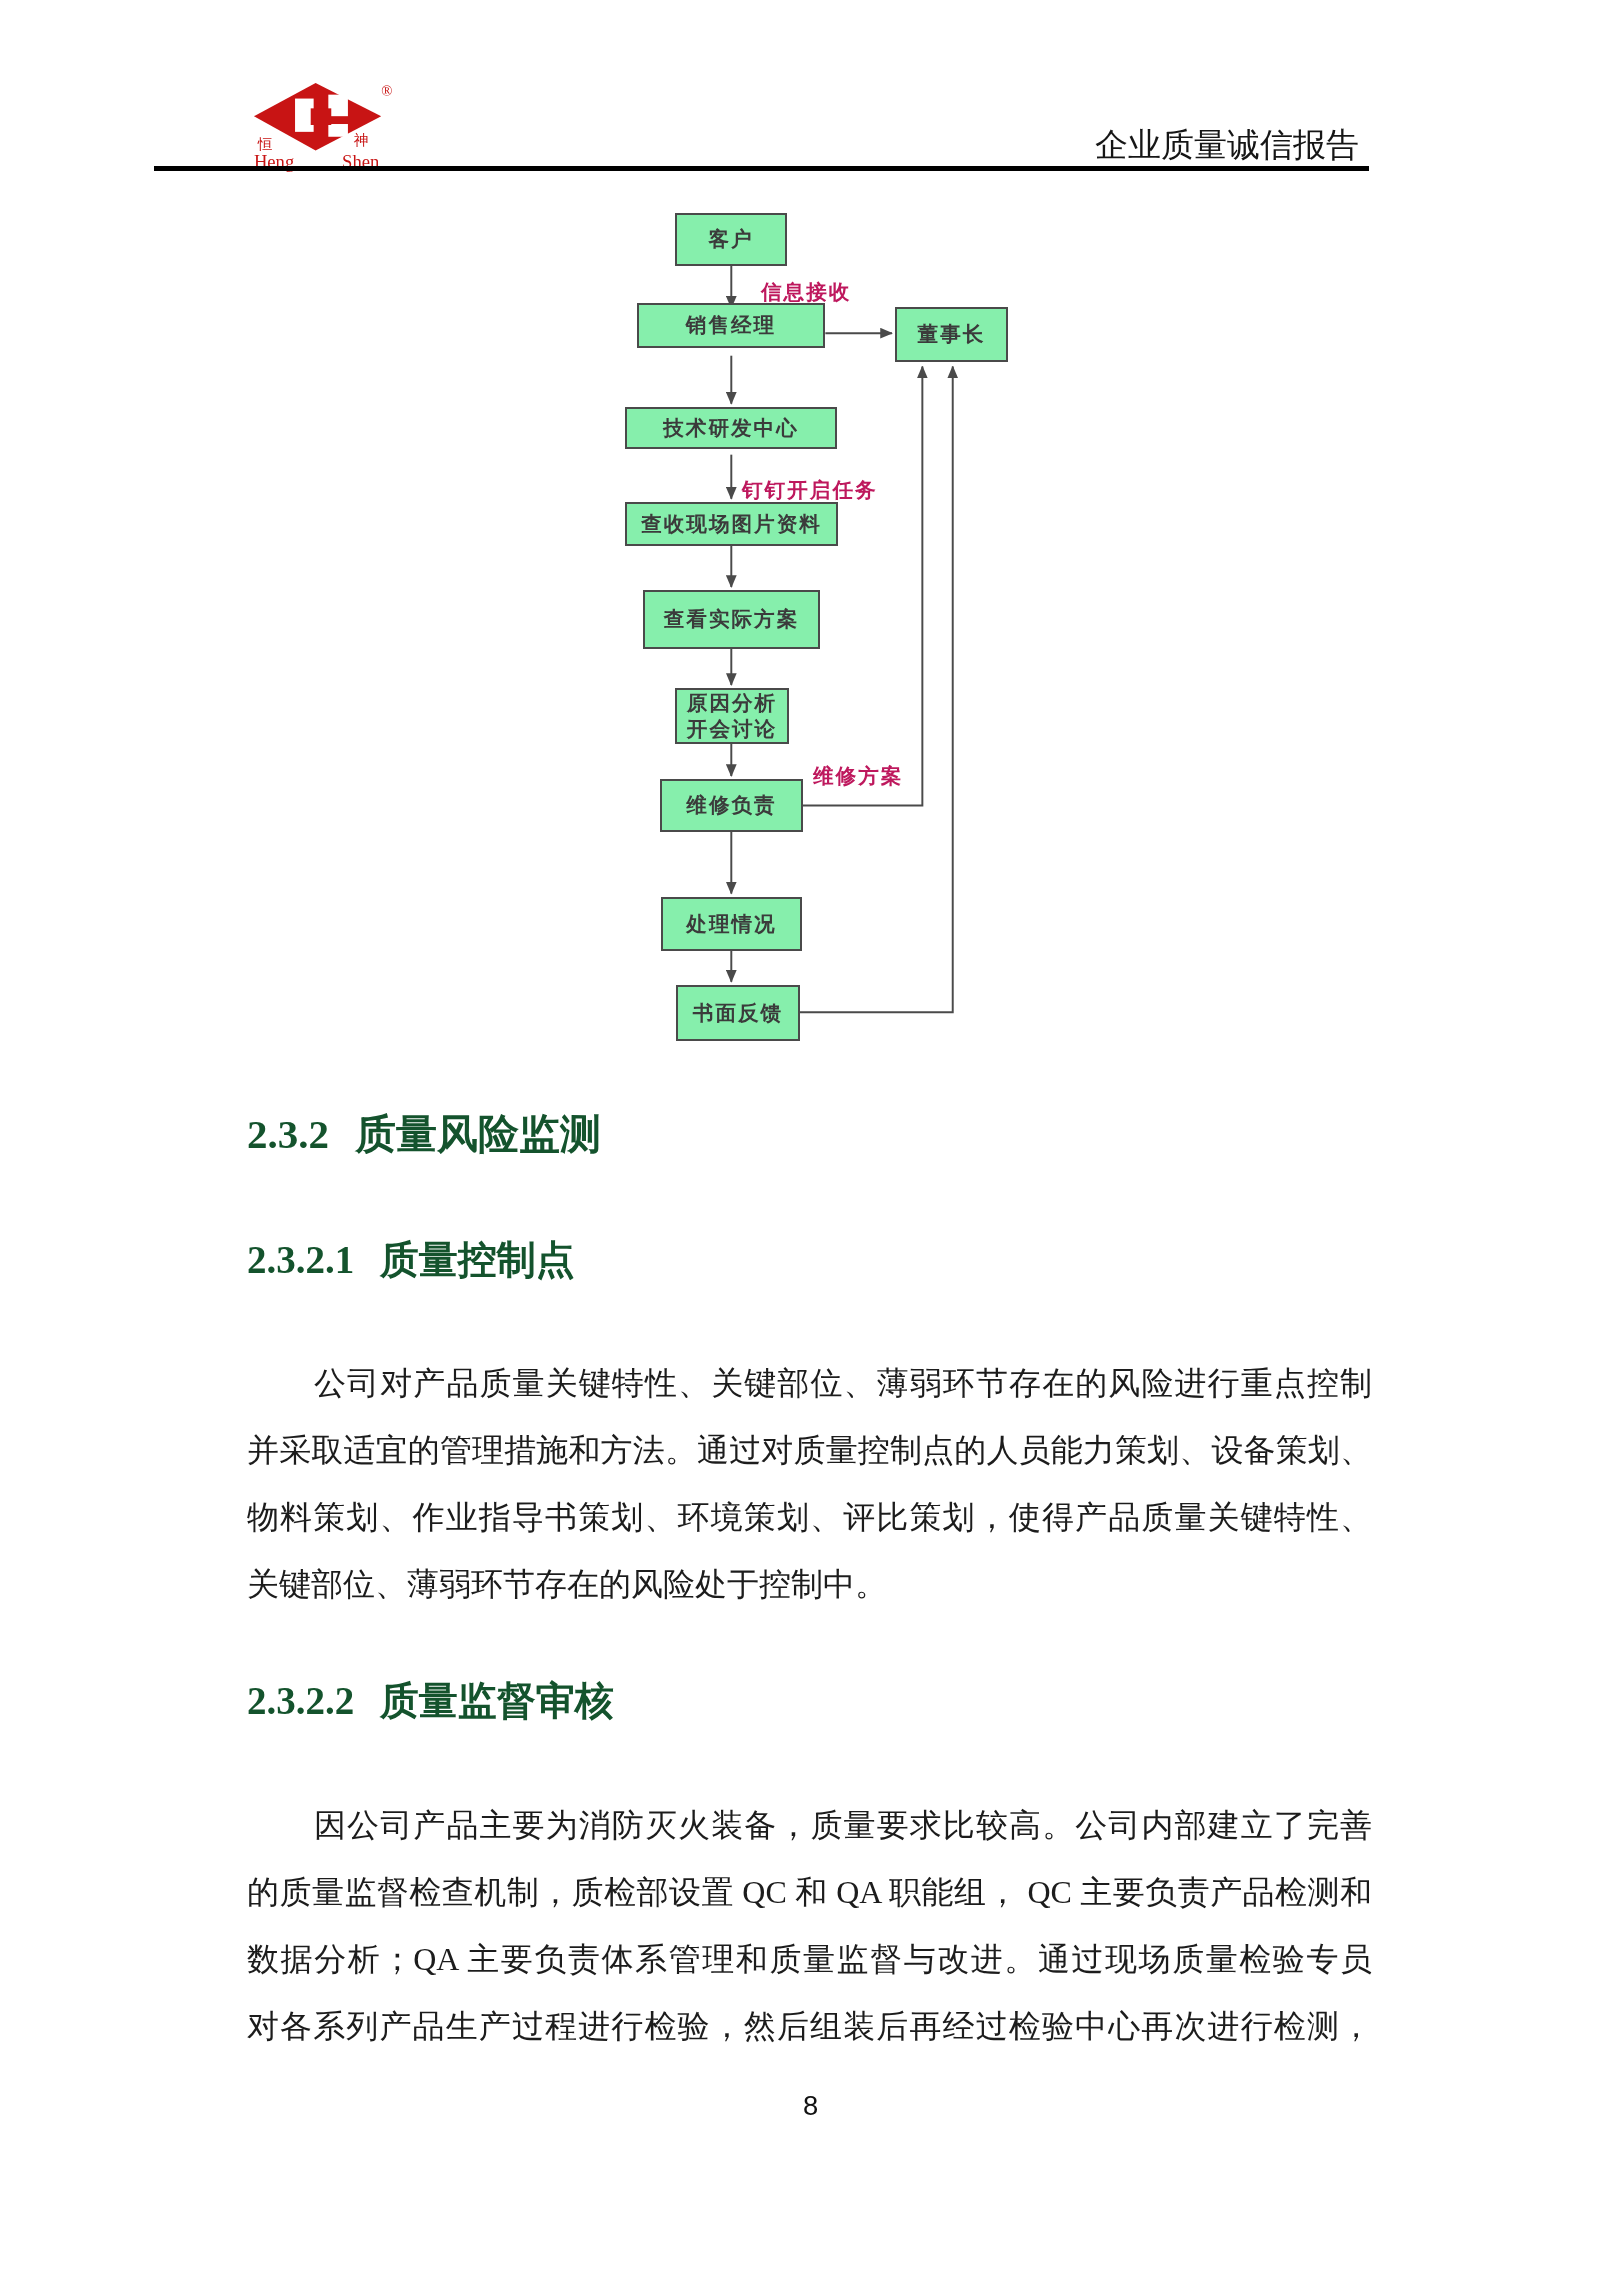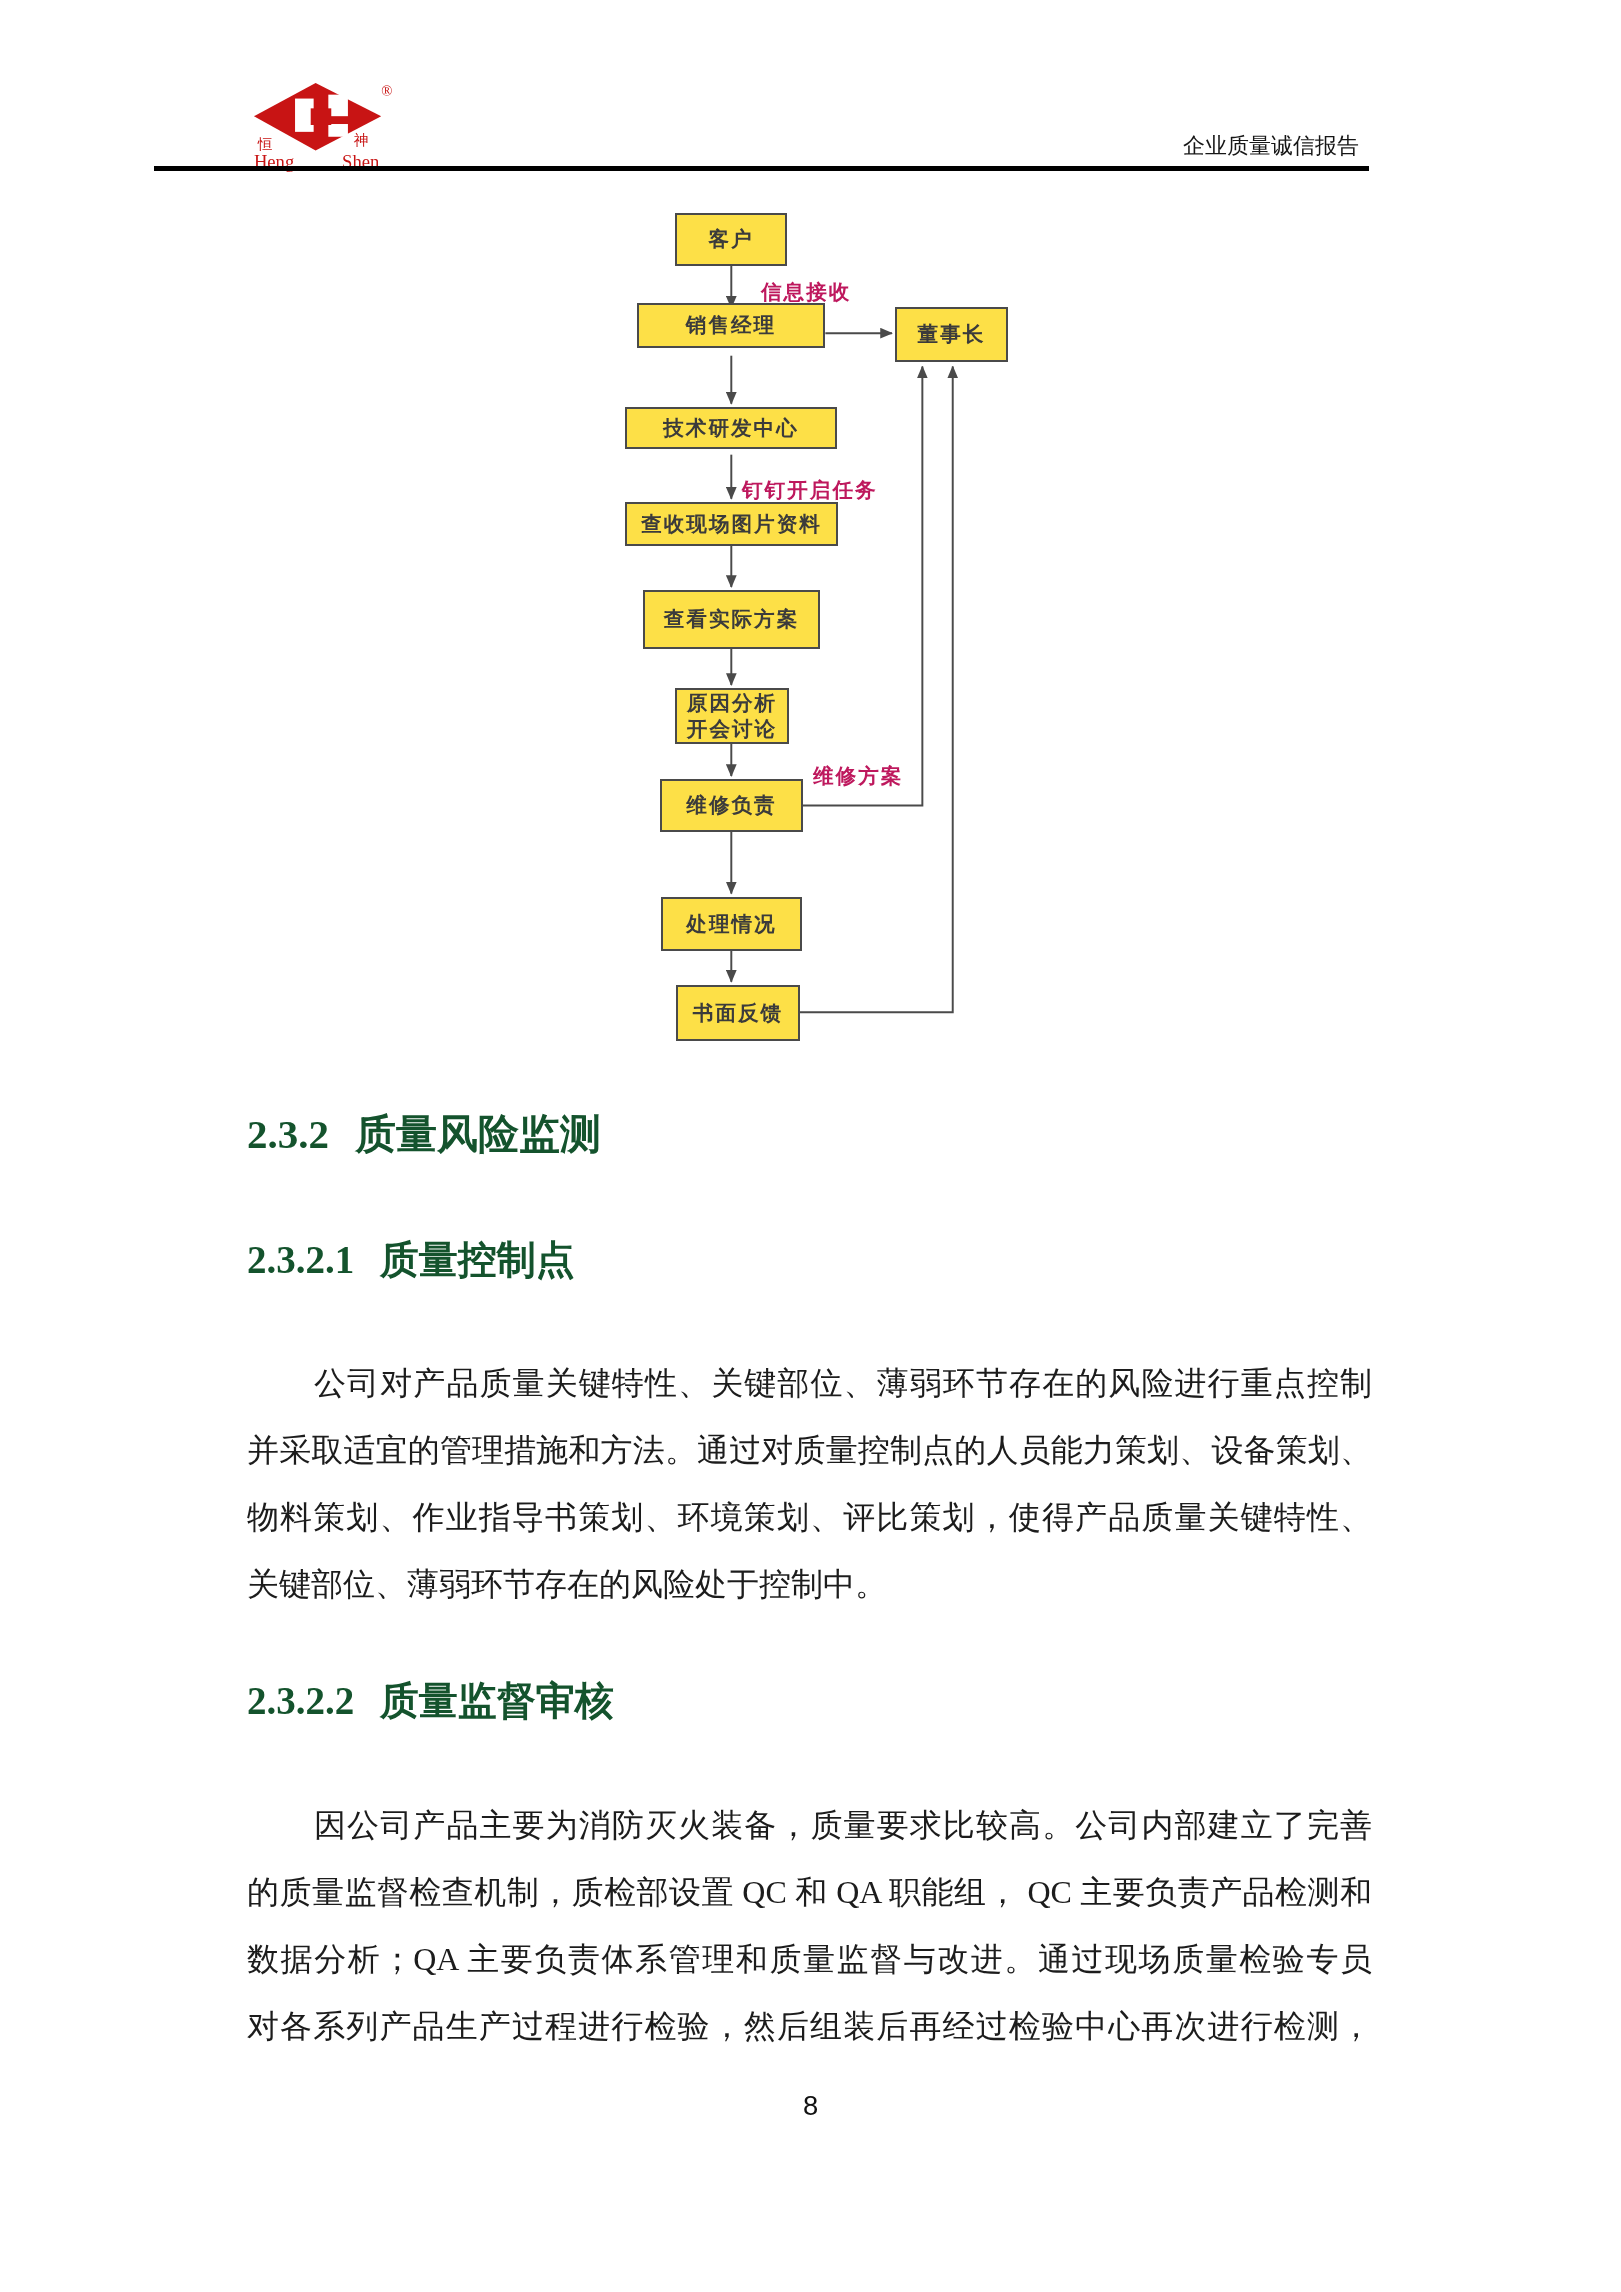--- a/index.html
+++ b/index.html
@@ -9,34 +9,34 @@
     background:#ffffff;
     margin:0 auto;
     overflow:hidden;
     font-family:"Liberation Serif","DejaVu Serif",serif;
     color:#1c1c1c;
   }
   
   .logo{position:absolute;left:248px;top:78px;width:145px;height:94px;}
   .header-title{
     position:absolute;top:127px;right:262px;
-    font-size:22px;line-height:37px;color:#161616;
+    font-size:33px;line-height:37px;color:#161616;
     font-family:"Liberation Serif","DejaVu Serif",serif;
     white-space:pre;
   }
   .header-rule{
     position:absolute;left:154px;top:166px;width:1215px;height:4.9px;
     background:#000;
   }
   
   .flowchart{position:absolute;left:588px;top:196px;width:461px;height:872px;}
   .fc-arrows{position:absolute;left:0;top:0;width:461px;height:872px;}
   .fc-node{
     position:absolute;box-sizing:border-box;
-    border:2px solid #4a4a4a;background:#fde047;
+    border:2px solid #4a4a4a;background:#86efac;
     display:flex;align-items:center;justify-content:center;
     text-align:right;
     font-family:"Liberation Sans","DejaVu Sans",sans-serif;
     font-weight:700;font-size:20.6px;line-height:26.5px;
     letter-spacing:2px;color:#3b3b3b;
     white-space:pre-line;
   }
   .fc-label{
     position:absolute;
     font-family:"Liberation Sans","DejaVu Sans",sans-serif;

